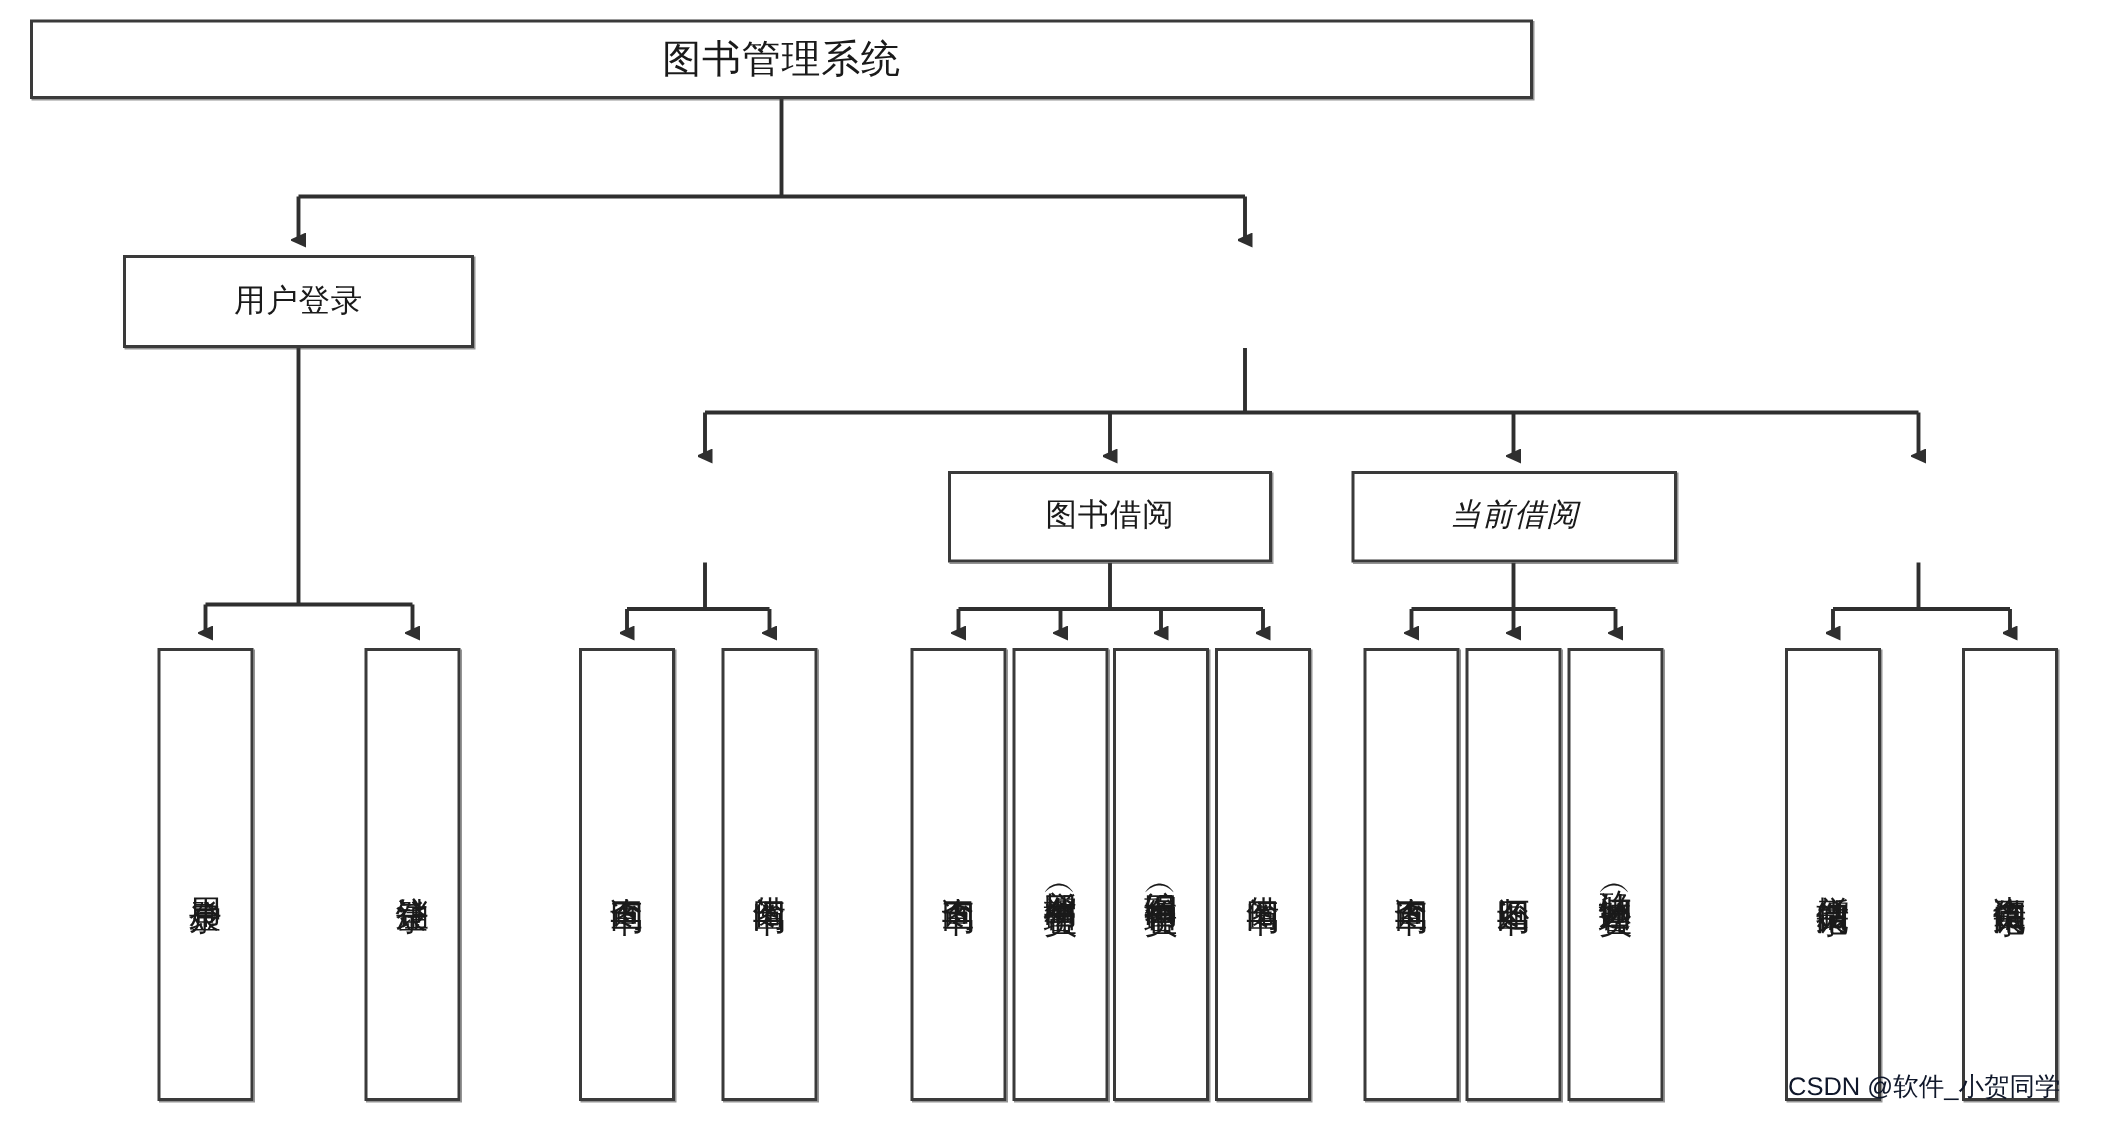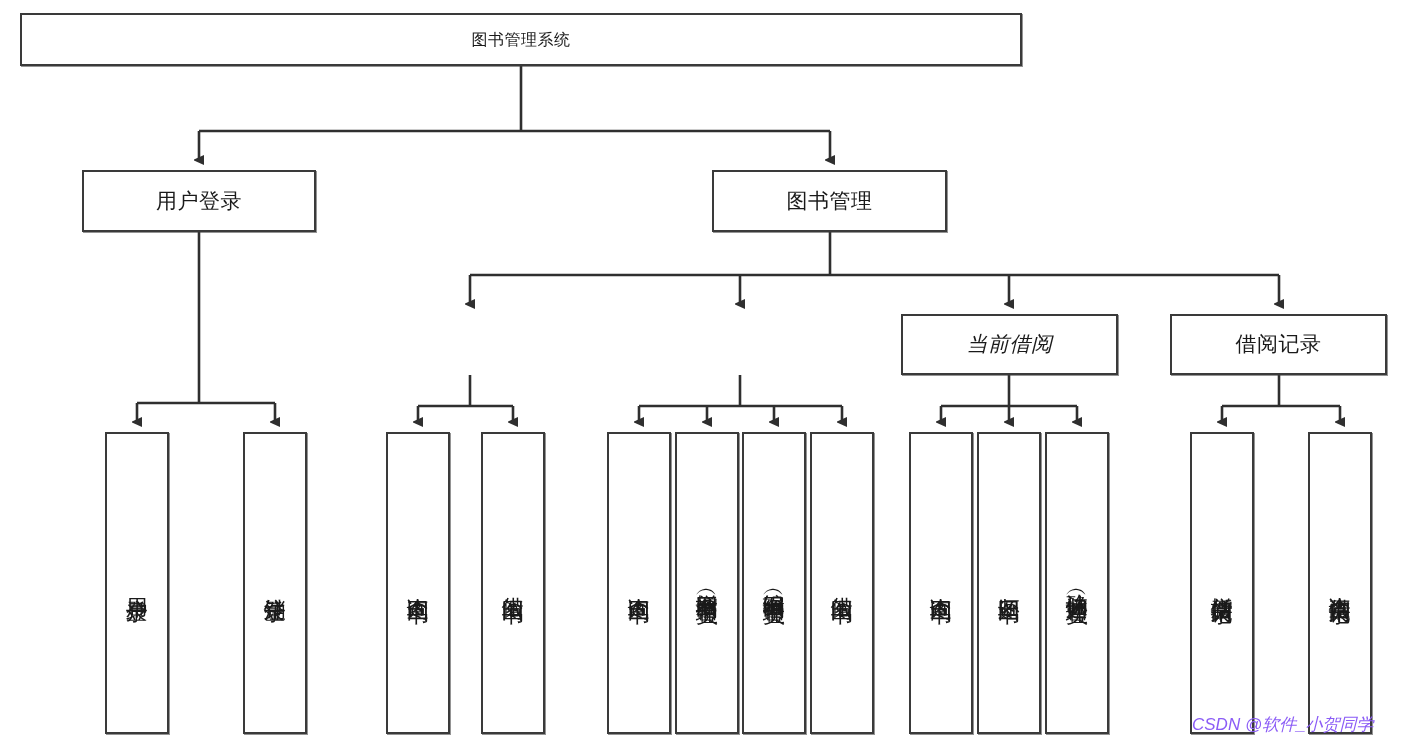--- a/index.html
+++ b/index.html
@@ -23,41 +23,40 @@
     justify-content:center;
     color:#1a1a1a;
   }
   .node .lbl{
     display:block;
     text-align:center;
     line-height:1.08;
     letter-spacing:0.5px;
   }
   .node.horiz .lbl{font-size:21px;}
-  .node.root .lbl{font-size:16px;}
+  .node.root .lbl{font-size:26px;}
   .node.leaf{
     align-items:center;
     justify-content:center;
   }
   .node.leaf .lbl{
     writing-mode:vertical-rl;
     text-orientation:upright;
     font-size:22px;
     line-height:1.16;
     letter-spacing:1.5px;
     max-height:282px;
   }
   .watermark{
     position:absolute;
     left:1192px;top:713px;
     font-size:17px;
-    color:#8b5cf6;
+    color:#0f172a;
     white-space:nowrap;
     font-family:"Liberation Sans","DejaVu Sans",sans-serif;
-    font-style:italic;
   }
 </style>
 </head>
 <body>
 
 <div id="stage">
 
   <svg id="wires" viewBox="0 0 1405 747" xmlns="http://www.w3.org/2000/svg">
     <defs>
       <marker id="ar" markerWidth="10" markerHeight="10" refX="5" refY="5" orient="auto" markerUnits="userSpaceOnUse">
@@ -108,29 +107,26 @@
     </g>
   </svg>
 
   <div class="node root horiz" style="left:20px;top:13px;width:1002px;height:53px;">
     <span class="lbl">图书管理系统</span>
   </div>
 
   <div class="node horiz" style="left:82px;top:170px;width:234px;height:62px;">
     <span class="lbl">用户登录</span>
   </div>
-  <div class="node horiz" style="left:712px;top:170px;width:235px;height:62px;">
-    <span class="lbl">图书管理</span>
+
+  <div class="node horiz" style="left:632px;top:314px;width:216px;height:61px;">
+    <span class="lbl">图书借阅</span>
   </div>
-
   <div class="node horiz" style="left:901px;top:314px;width:217px;height:61px;font-style:italic;">
     <span class="lbl">当前借阅</span>
-  </div>
-  <div class="node horiz" style="left:1170px;top:314px;width:217px;height:61px;">
-    <span class="lbl">借阅记录</span>
   </div>
 
   <div class="node leaf" style="left:105px;top:432px;width:64px;height:302px;">
     <span class="lbl">用户登录</span>
   </div>
   <div class="node leaf" style="left:243px;top:432px;width:64px;height:302px;">
     <span class="lbl">注销登录</span>
   </div>
 
   <div class="node leaf" style="left:386px;top:432px;width:64px;height:302px;">

